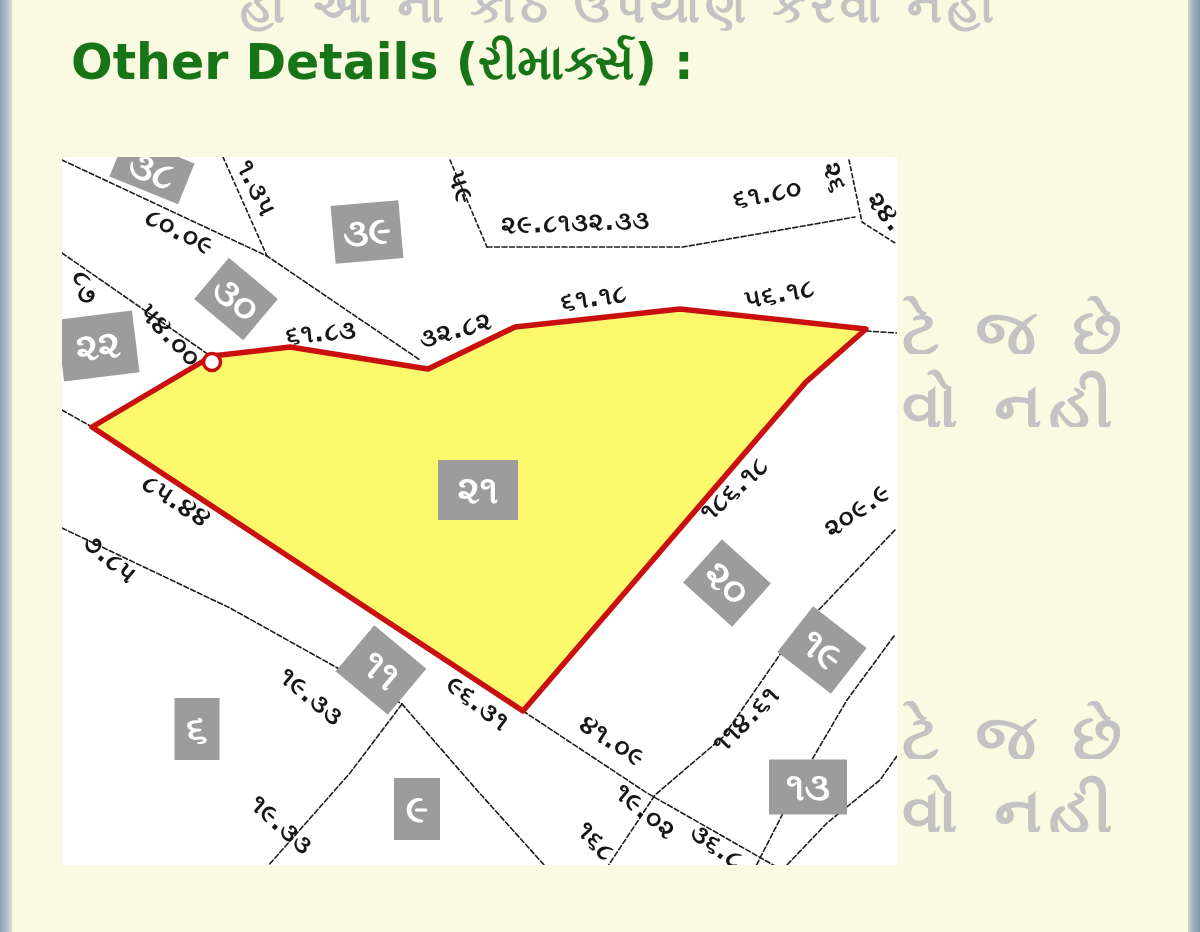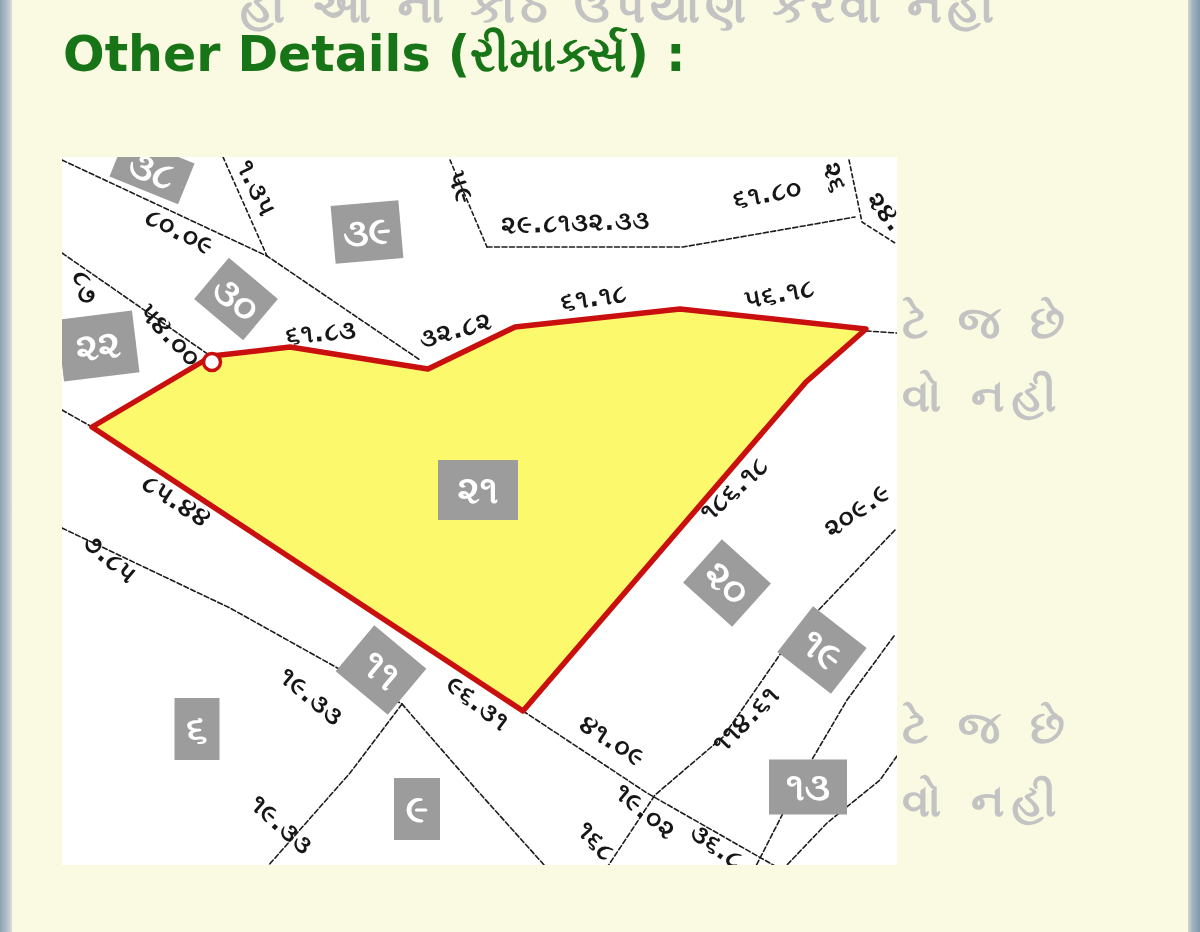--- a/index.html
+++ b/index.html
@@ -10,26 +10,26 @@
   }
   .edge-strip{position:absolute;top:0;bottom:0;width:12px;}
   .edge-strip.left{left:0;background:linear-gradient(to right,#8EA1B2,#AFBDC9 55%,#DDDCD2);}
   .edge-strip.right{right:0;background:linear-gradient(to left,#7E98AC,#9FB2C0 60%,#D5D6CC);}
   .wm-top{
     position:absolute;left:240px;top:-26px;height:64px;width:930px;overflow:hidden;
     color:#C3C3C3;font-size:47px;font-weight:700;letter-spacing:5px;white-space:nowrap;
     line-height:64px;
   }
   .page-title{
-    position:absolute;left:63px;top:26px;margin:0;
+    position:absolute;left:63px;top:26px;margin:8px;
     color:#177517;font-size:49px;font-weight:800;letter-spacing:0px;white-space:nowrap;
   }
   .wm-right{
     position:absolute;left:902px;width:290px;height:58px;overflow:hidden;
-    color:#C3C3C3;font-size:45px;font-weight:700;letter-spacing:7px;white-space:nowrap;
+    color:#C3C3C3;font-size:64px;font-weight:700;letter-spacing:7px;white-space:nowrap;
   }
   #wm-r0{top:296px;} #wm-r1{top:369px;} #wm-r2{top:701px;} #wm-r3{top:774px;}
   .map-wrap{
     position:absolute;left:62px;top:157px;width:835px;height:708px;background:#ffffff;
   }
   svg{display:block;}
   .boundary{fill:none;stroke:#1C1C1C;stroke-width:1.6;stroke-dasharray:5 2.5;stroke-linecap:round;}
   .boundary.fine{stroke-dasharray:4 3;}
   .plot21{fill:#FCF96D;stroke:#C9100F;stroke-width:5.5;stroke-linejoin:round;}
   .vertex-circle{fill:#ffffff;stroke:#C9100F;stroke-width:3.5;}

